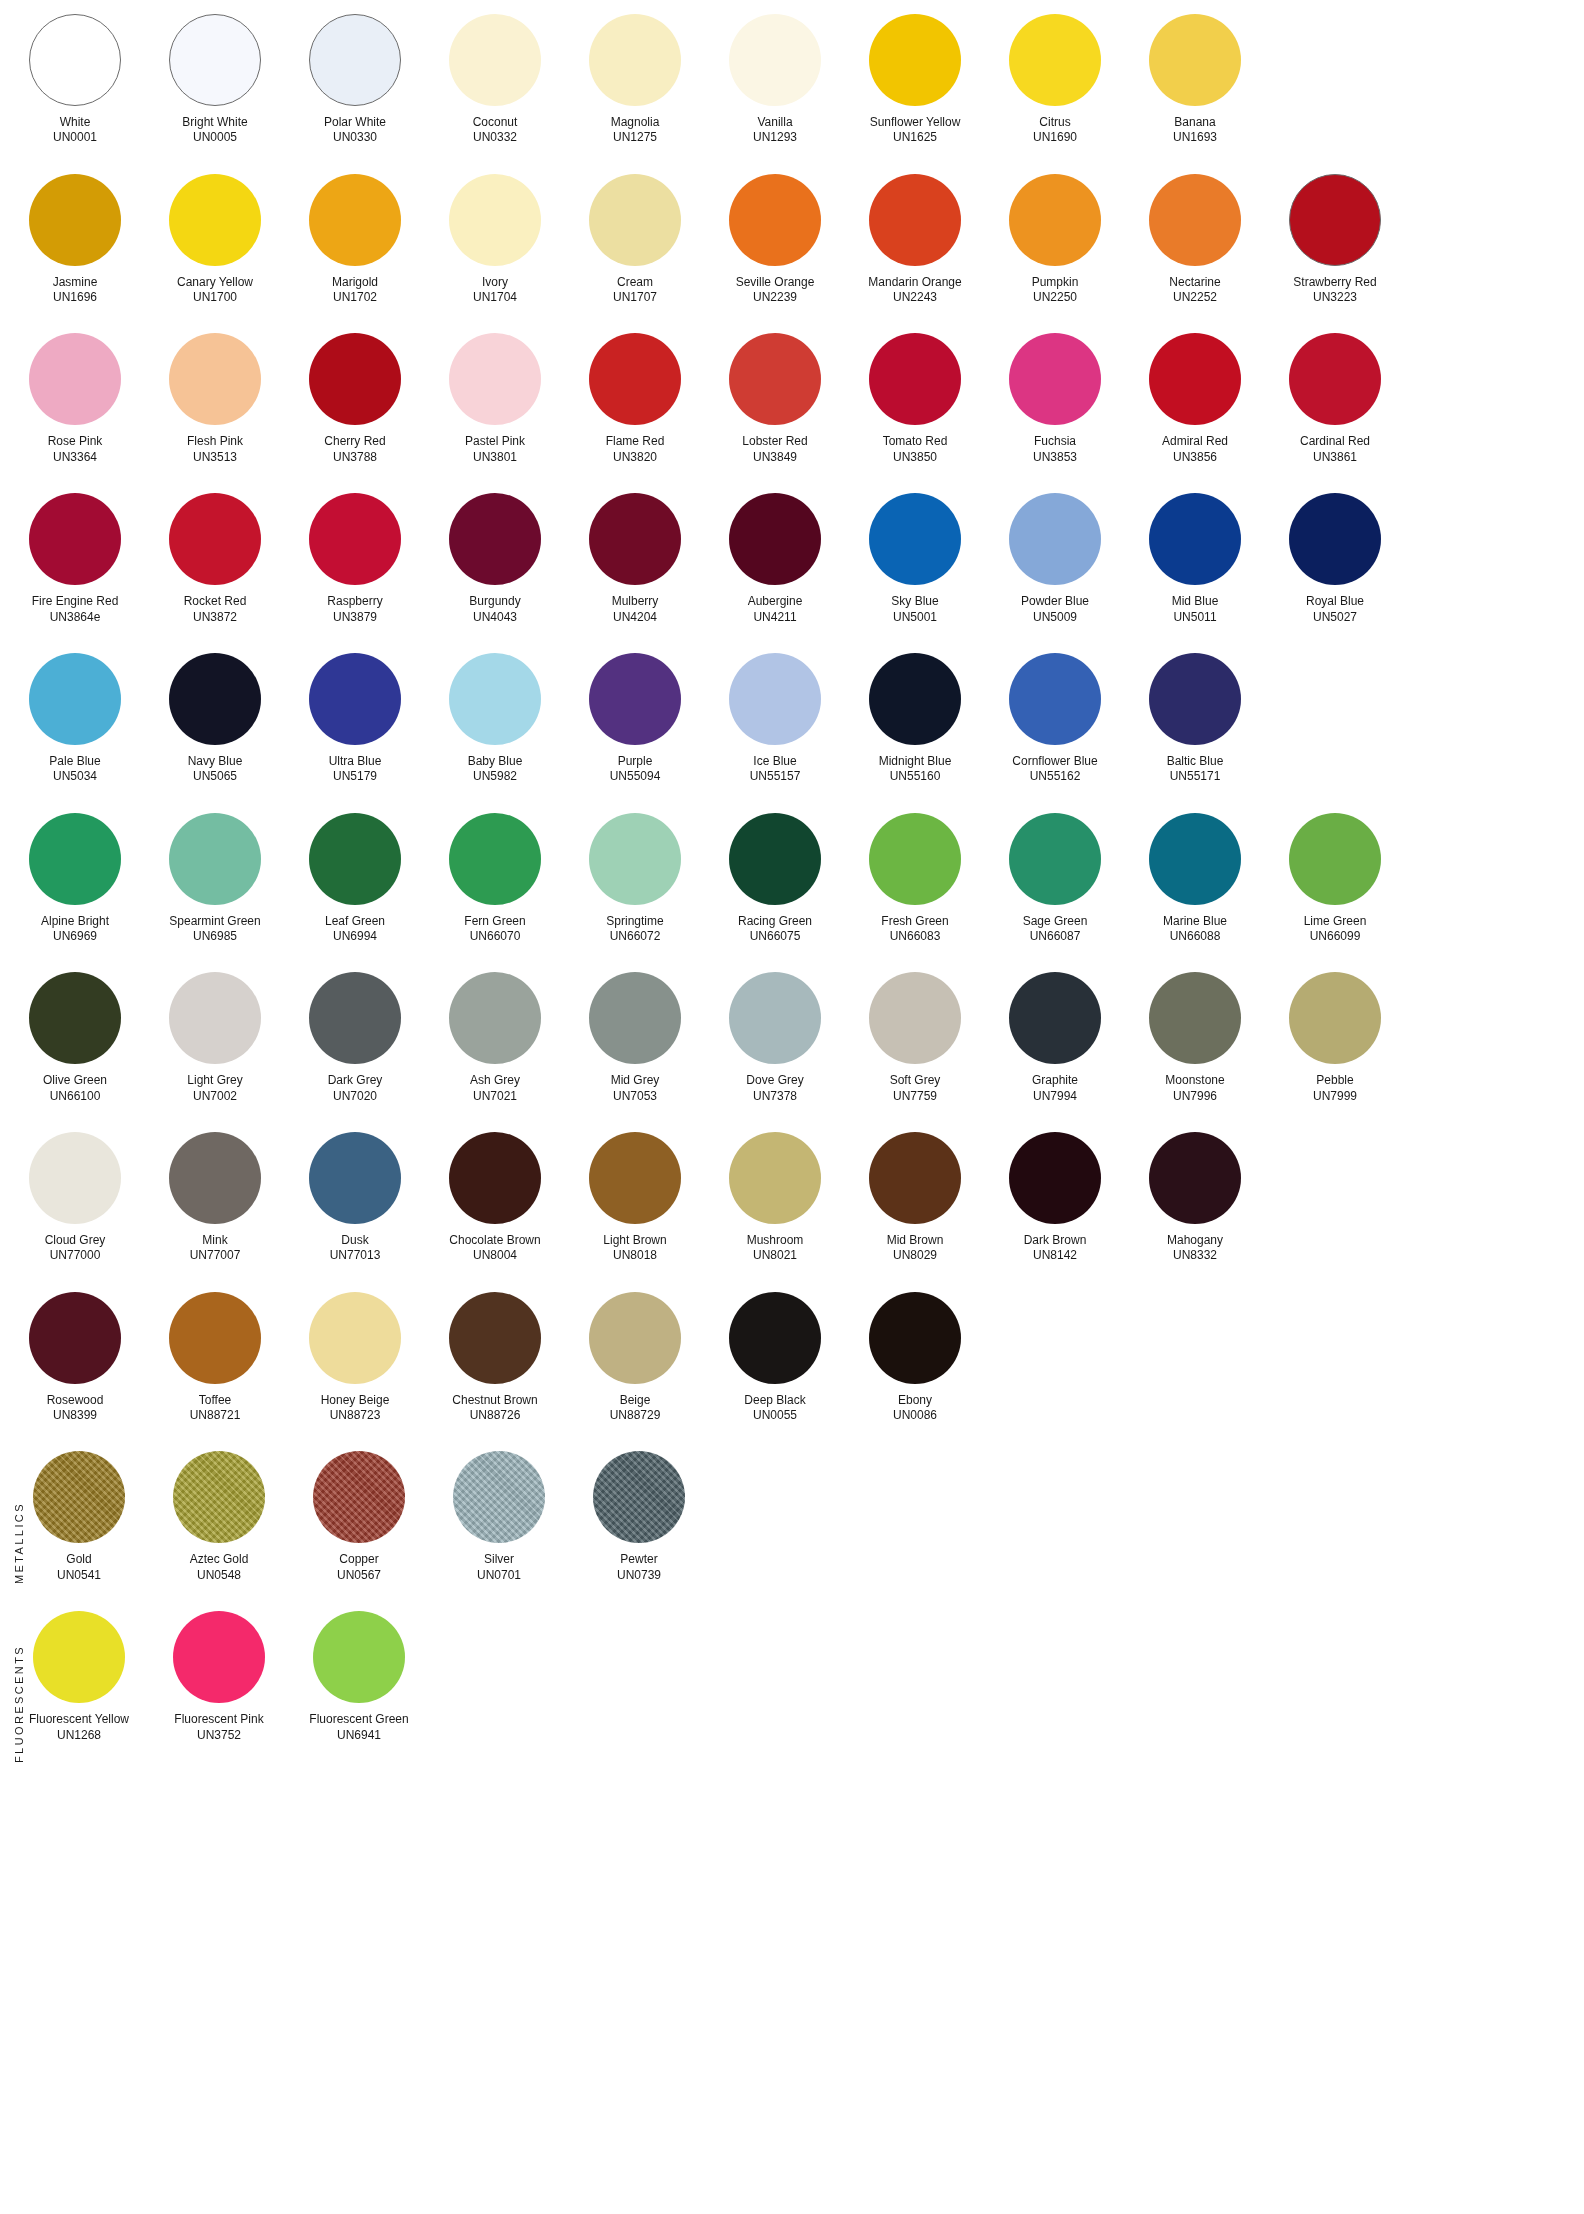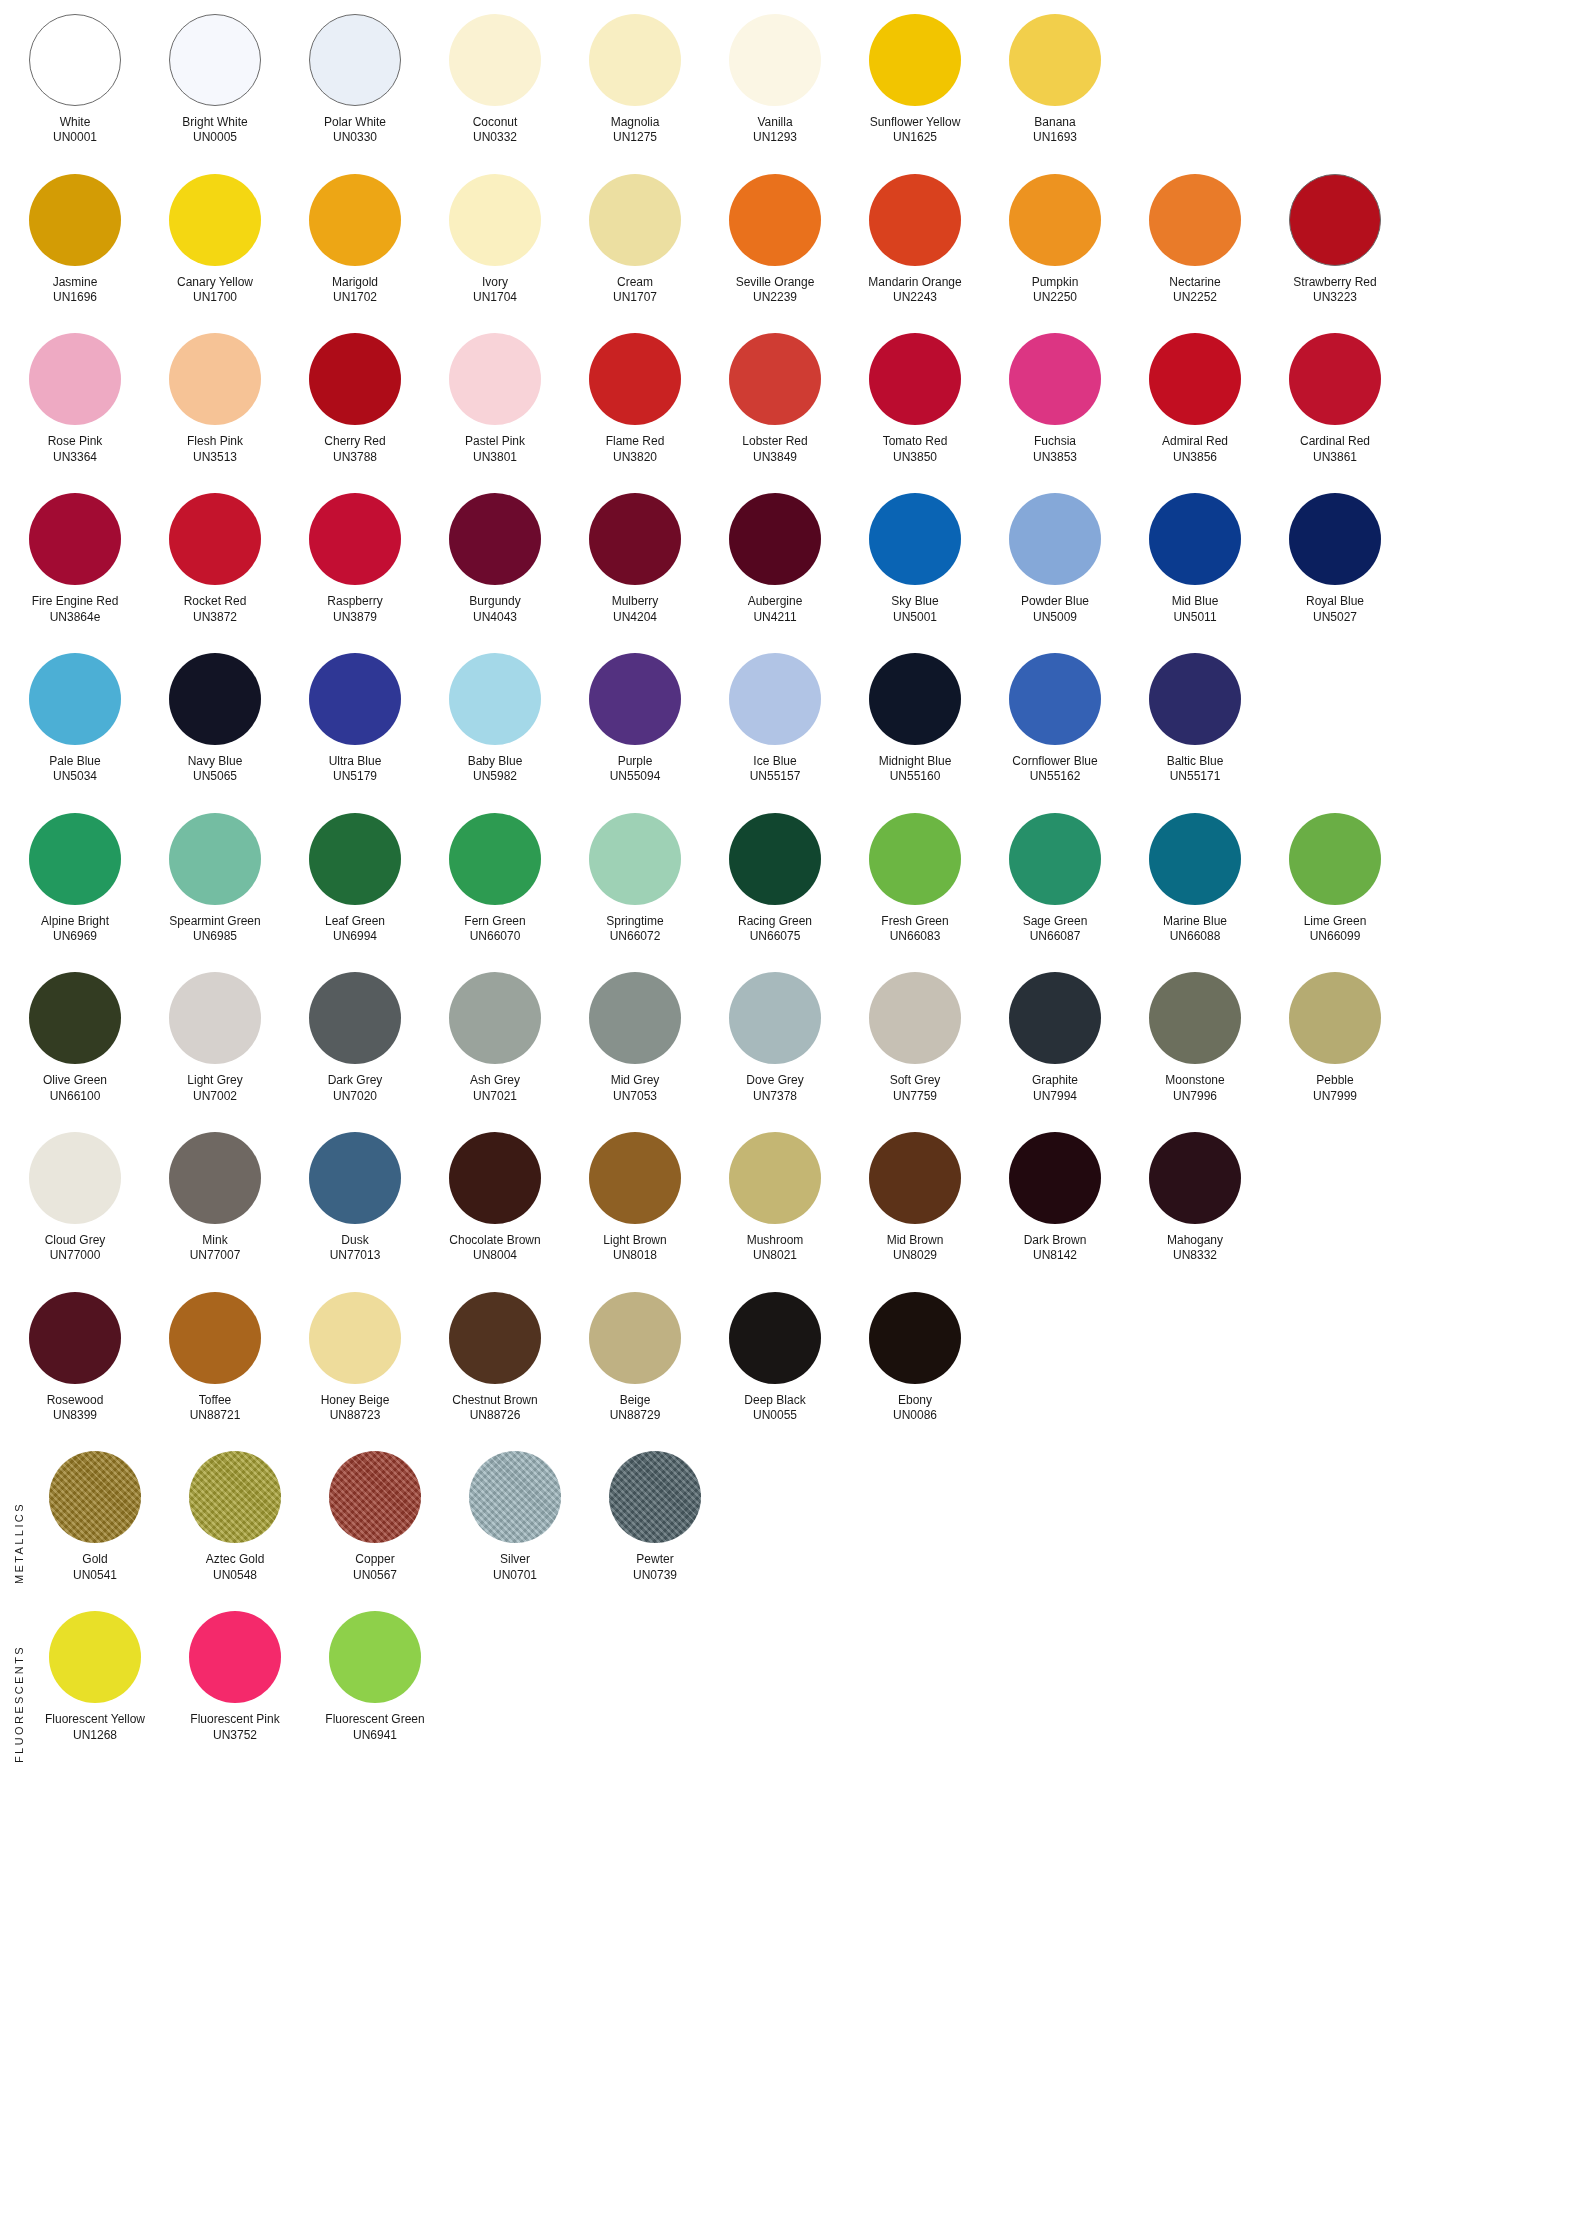--- a/index.html
+++ b/index.html
@@ -95,21 +95,21 @@
   .cap-code {
     display: block;
     font-size: 12px;
     color: #1a1a1a;
     white-space: nowrap;
   }
 
   .row-spacer { height: 28px; }
 
   .metallics-row, .fluorescents-row {
-    padding-left: 40px;
+    padding-left: 24px;
   }
 </style>
 </head>
 <body>
 
 <div id="chart">
     <div class="section">
       <div class="row">
         <div class="swatch-cell">
           <div class="disc outlined" style="background-color: rgb(255, 255, 255);"></div>
@@ -151,20 +151,27 @@
           <div class="caption">
             <span class="cap-name">Vanilla</span>
             <span class="cap-code">UN1293</span>
           </div>
         </div>
         <div class="swatch-cell">
           <div class="disc" style="background-color: rgb(242, 197, 0);"></div>
           <div class="caption">
             <span class="cap-name">Sunflower Yellow</span>
             <span class="cap-code">UN1625</span>
+          </div>
+        </div>
+        <div class="swatch-cell">
+          <div class="disc" style="background-color: rgb(247, 217, 32);"></div>
+          <div class="caption">
+            <span class="cap-name">Citrus</span>
+            <span class="cap-code">UN1690</span>
           </div>
         </div>
         <div class="swatch-cell">
           <div class="disc" style="background-color: rgb(242, 207, 75);"></div>
           <div class="caption">
             <span class="cap-name">Banana</span>
             <span class="cap-code">UN1693</span>
           </div>
         </div>
       </div>

